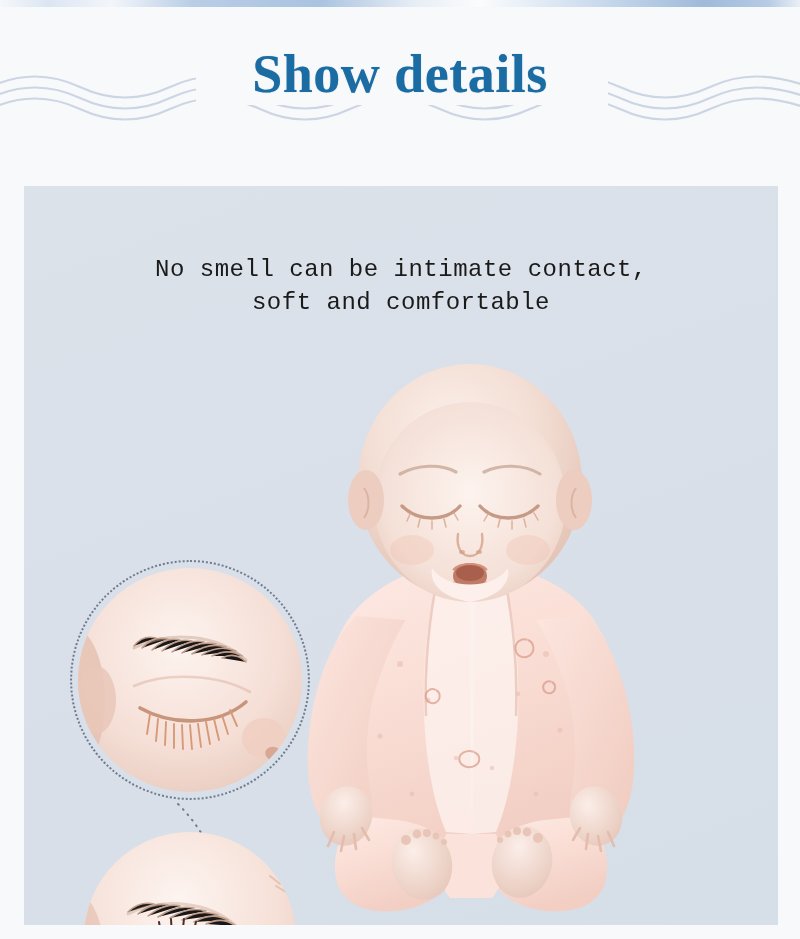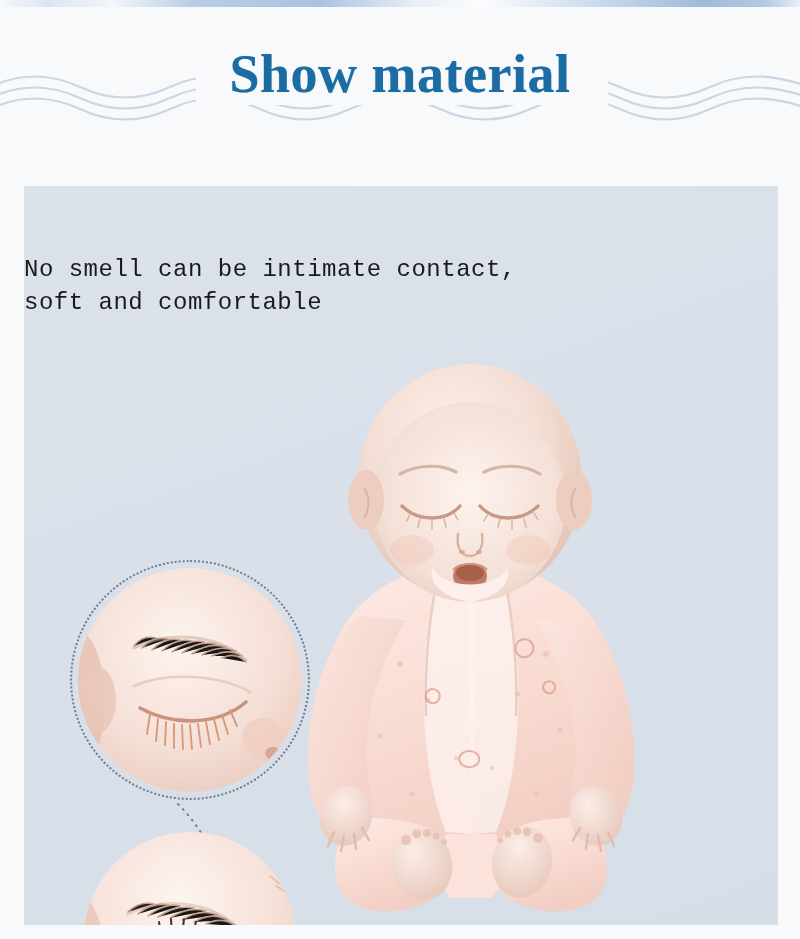--- a/index.html
+++ b/index.html
@@ -99,20 +99,21 @@
     font-size: 31px;
     line-height: 38px;
     color: #1b6ca3;
     letter-spacing: 0.2px;
   }
   .panel-subtext {
     position: absolute;
     top: 67px;
     left: 0;
     width: 754px;
+    text-align: center;
     font-family: "Liberation Mono", monospace;
     font-size: 24px;
     line-height: 33px;
     color: #1a1a1a;
     letter-spacing: 0.5px;
     white-space: pre-line;
   }
 
   
   .stage {
@@ -193,21 +194,21 @@
       <g fill="none" stroke="#ccd5e4" stroke-width="2.2" stroke-linecap="round">
         <path d="M-10 22 C 20 8, 50 8, 80 22 S 140 36, 170 22 S 230 8, 260 22 S 320 36, 350 22 S 410 8, 440 22 S 500 36, 530 22 S 590 8, 620 22 S 680 36, 710 22 S 770 8, 810 22"></path>
         <path d="M-10 33 C 20 19, 50 19, 80 33 S 140 47, 170 33 S 230 19, 260 33 S 320 47, 350 33 S 410 19, 440 33 S 500 47, 530 33 S 590 19, 620 33 S 680 47, 710 33 S 770 19, 810 33"></path>
         <path d="M-10 44 C 20 30, 50 30, 80 44 S 140 58, 170 44 S 230 30, 260 44 S 320 58, 350 44 S 410 30, 440 44 S 500 58, 530 44 S 590 30, 620 44 S 680 58, 710 44 S 770 30, 810 44"></path>
       </g>
     </svg>
   </div>
 
   <div class="title-shield"></div>
 
-  <div class="header-title">Show material</div>
+  <div class="header-title">Show details</div>
 </div>
 
 <div class="panel">
 
 
   <div class="panel-subtext">No smell can be intimate contact,
 soft and comfortable</div>
 
   <div class="stage">
 

